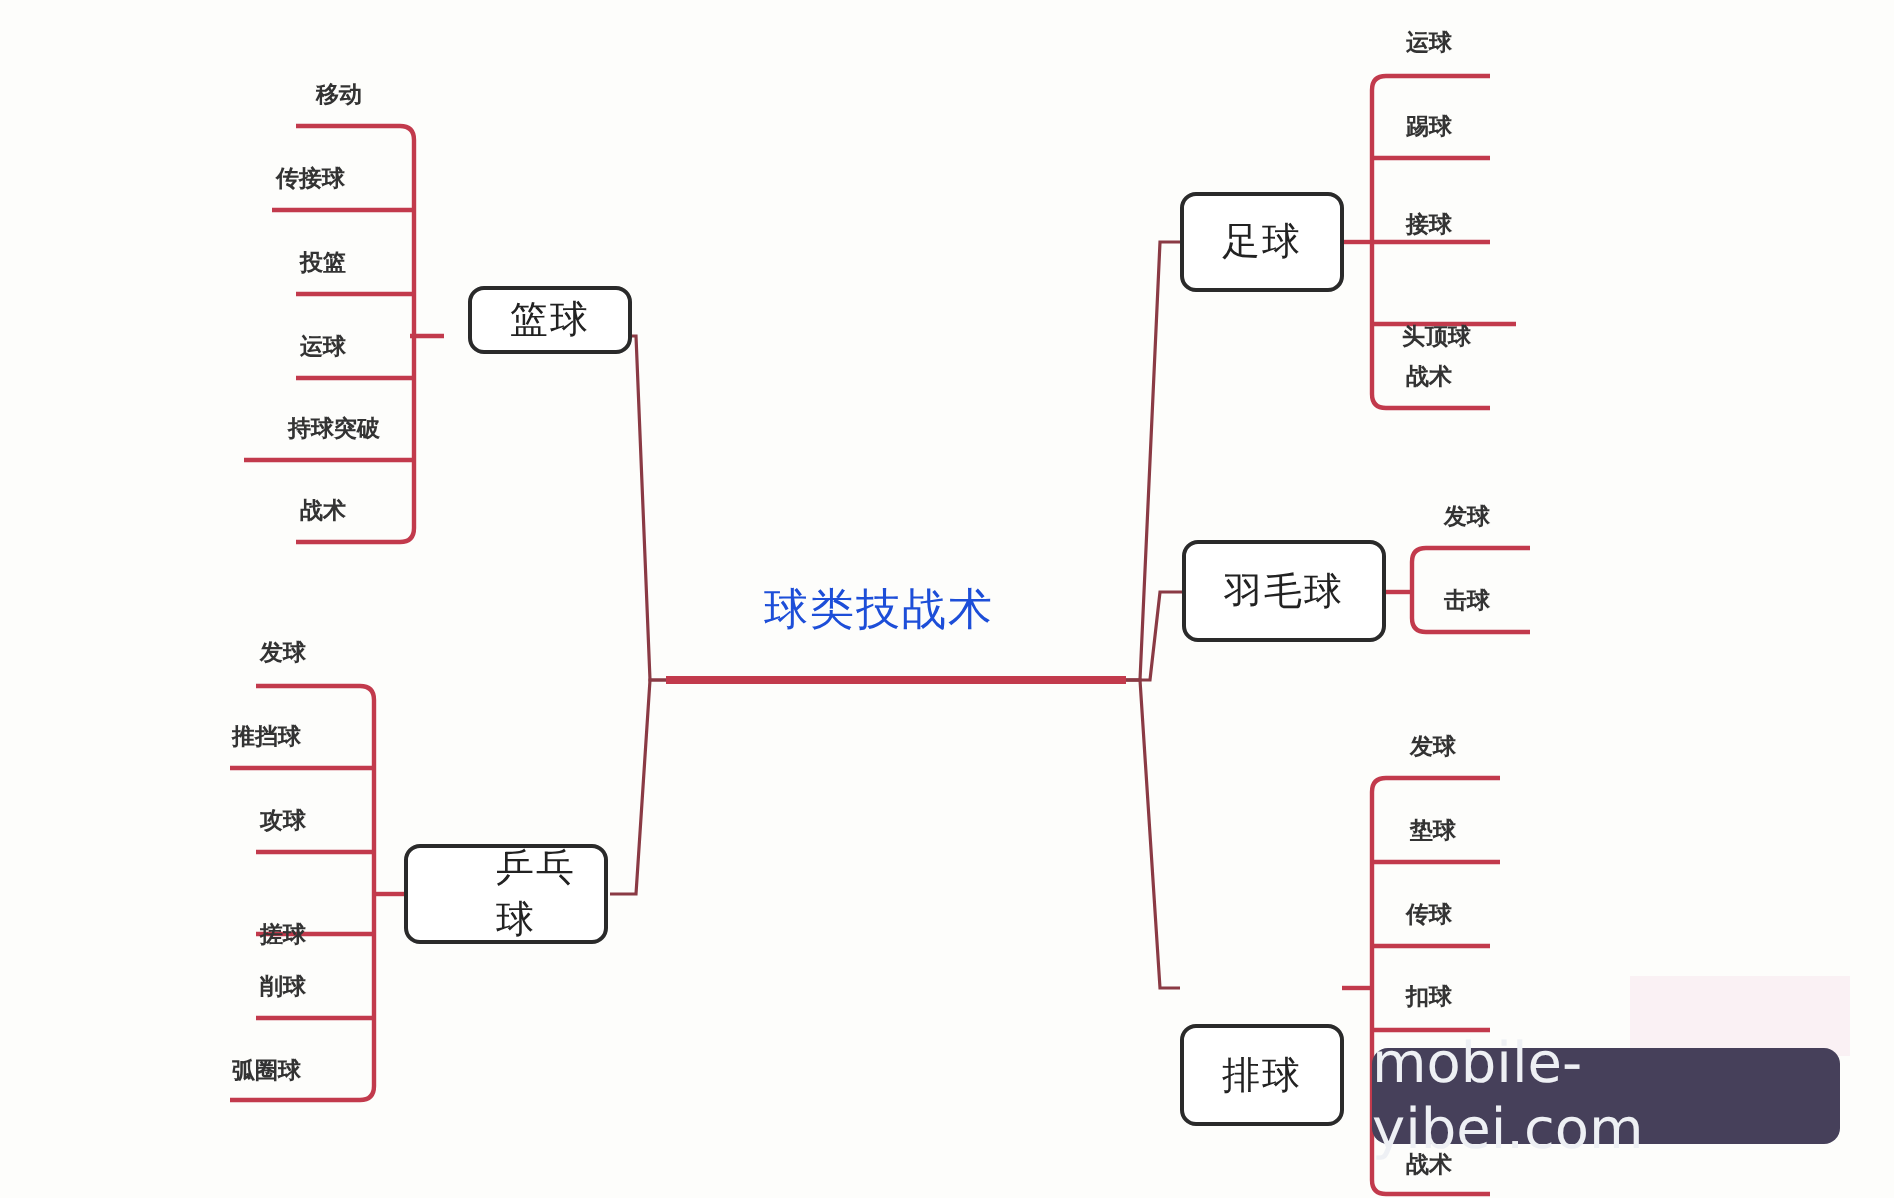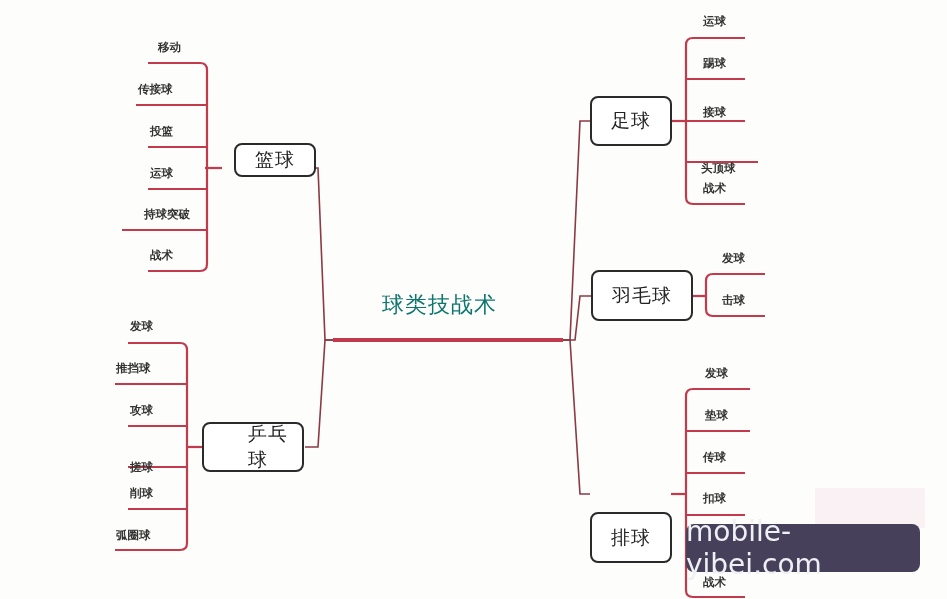--- a/index.html
+++ b/index.html
@@ -1,20 +1,20 @@
 <!DOCTYPE html>
 <html><head>
 <meta charset="utf-8">
 <style>
   html, body { margin:0; padding:0; }
   body { width:947px; height:599px; background:#fdfdfb; position:relative; overflow:hidden; font-family:"DejaVu Sans", sans-serif; color:#222; }
   #canvas { position:absolute; left:0; top:0; }
   .node { position:absolute; border:2px solid #2a2a2a; border-radius:8px; background:#fff; display:flex; align-items:center; justify-content:center; font-size:19px; color:#222; box-sizing:border-box; letter-spacing:1px; }
   .leaf { position:absolute; font-size:11.5px; color:#333; font-weight:bold; white-space:nowrap; text-align:left; }
-  .title { position:absolute; font-size:22px; color:#0f766e; letter-spacing:1px; }
+  .title { position:absolute; font-size:22px; color:#1d4ed8; letter-spacing:1px; }
   .watermark { position:absolute; left:686px; top:524px; width:234px; height:48px; background:#46405a; border-radius:8px; color:#eef0f4; font-size:28px; display:flex; align-items:center; justify-content:center; font-family:"DejaVu Sans", sans-serif; }
   .ghost { position:absolute; background:#faf1f4; }
 </style>
 </head>
 <body>
 
 <svg id="canvas" width="947" height="599" viewBox="0 0 947 599">
 
   <line x1="333" y1="340" x2="563" y2="340" stroke="#c23a4c" stroke-width="4"></line>
 

